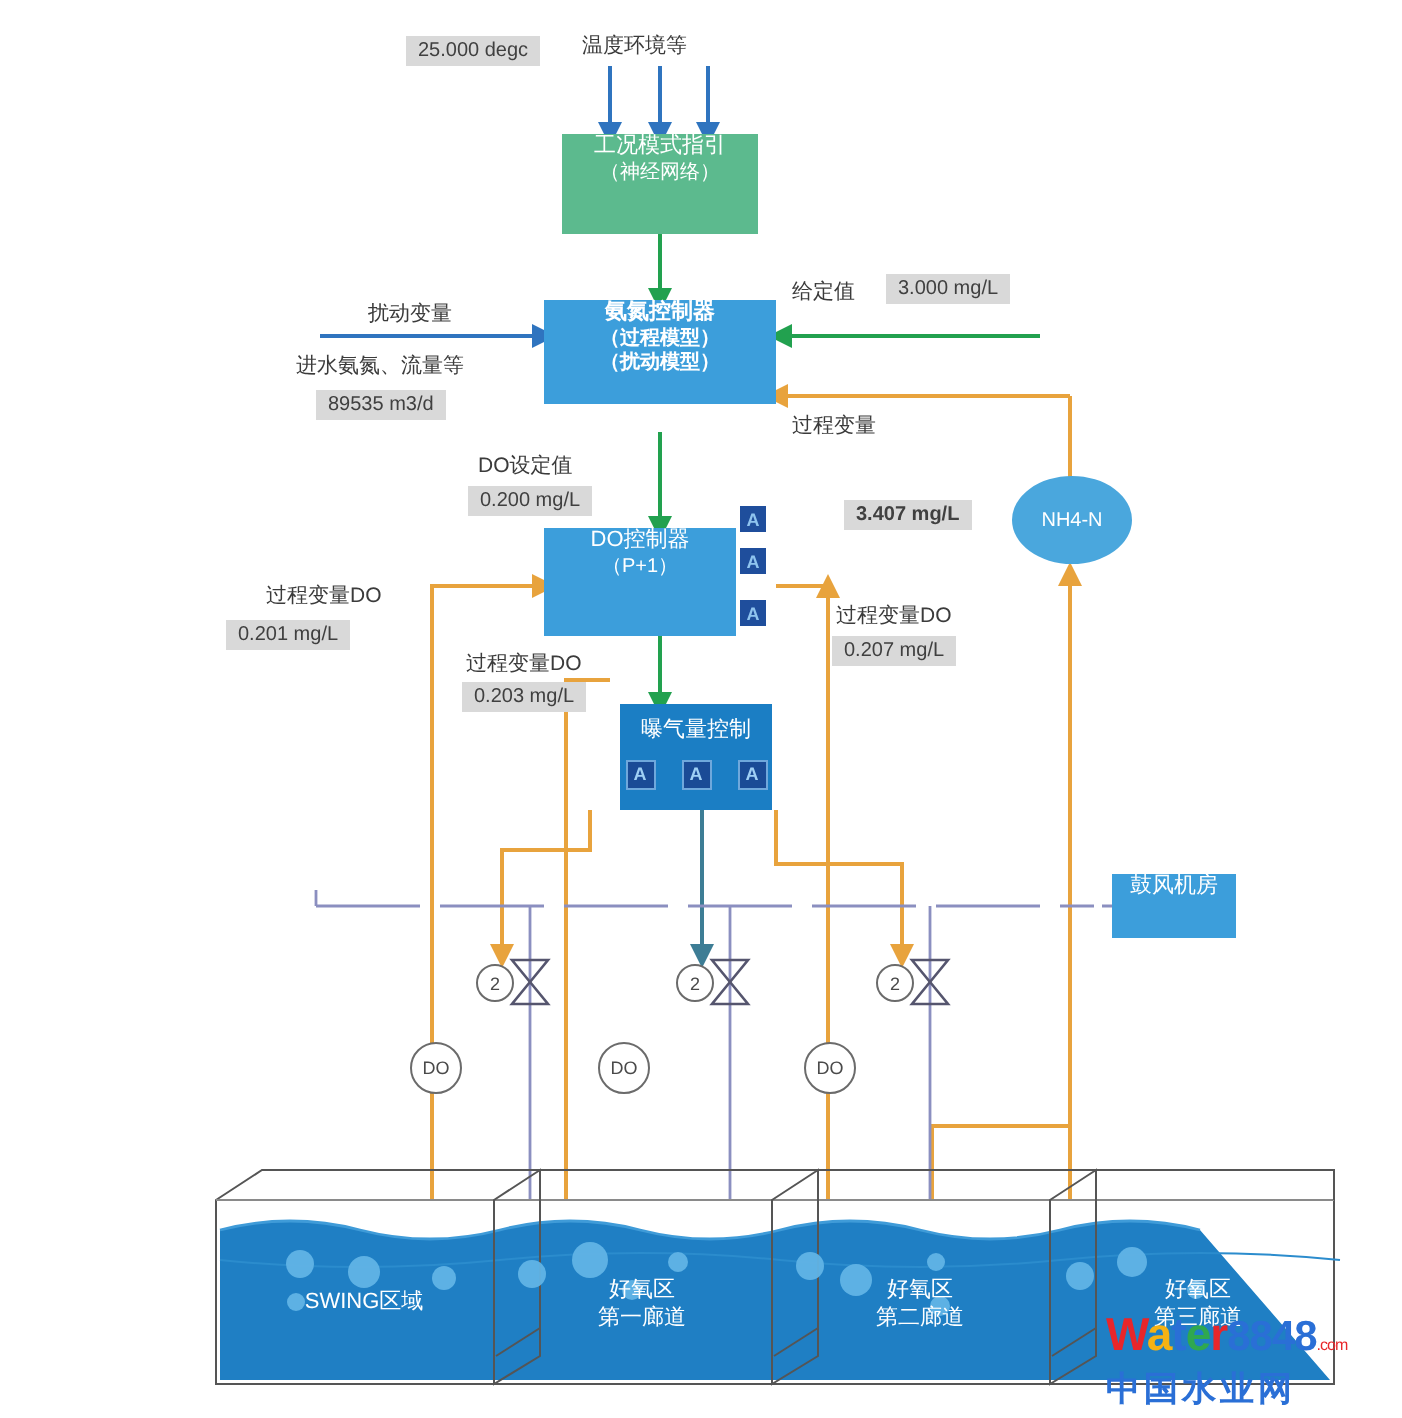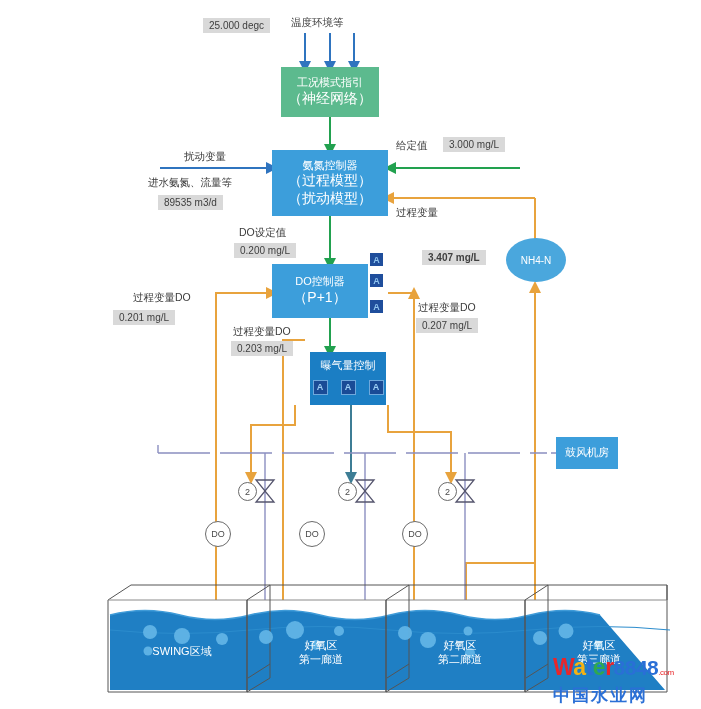--- a/index.html
+++ b/index.html
@@ -2,21 +2,21 @@
 <html><head>
 <meta charset="utf-8">
 <style>
   html,body{margin:0;padding:0;background:#ffffff;}
   body{width:701px;height:709px;position:relative;overflow:hidden;
        font-family:"Liberation Sans","DejaVu Sans",sans-serif;color:#3b3b3b;}
   #stage{position:absolute;left:0;top:0;width:701px;height:709px;}
   svg#wires{position:absolute;left:0;top:0;width:701px;height:709px;}
 
   .node{position:absolute;box-sizing:border-box;display:flex;flex-direction:column;
-        align-items:center;justify-content:center;text-align:center;line-height:1.25;}
+        align-items:center;justify-content:flex-start;text-align:center;line-height:1.25;}
 
   .box-green{background:#5cba8e;color:#ffffff;font-size:11px;}
   .box-blue{background:#3c9edb;color:#ffffff;font-size:11px;}
   .box-blue-dk{background:#1b7ec4;color:#ffffff;font-size:11px;}
   .box-blower{background:#3c9edb;color:#ffffff;font-size:11px;}
 
   .ellipse{position:absolute;background:#4aa7dd;border-radius:50%;color:#ffffff;
            display:flex;align-items:center;justify-content:center;font-size:10px;}
 
   .lbl{position:absolute;font-size:10.5px;color:#3b3b3b;white-space:nowrap;}
@@ -24,21 +24,21 @@
        padding:2px 6px;white-space:nowrap;}
 
   .abadge{position:absolute;width:13px;height:13px;background:#1f4e9c;
           color:#8fc4ef;font-size:9px;display:flex;align-items:center;
           justify-content:center;font-weight:bold;}
   .abadge.inbox{background:#1a4b96;color:#9fd0f5;border:1px solid #6fa8dc;}
 
   .circ{position:absolute;border:1px solid #6b6b6b;border-radius:50%;background:#ffffff;
         display:flex;align-items:center;justify-content:center;font-size:9px;color:#4a4a4a;}
 
-  .sub{font-size:14px;}
+  .sub{font-size:10px;}
 
   
   #wm{position:absolute;left:553px;top:655px;width:140px;height:50px;}
   #wm .l1{font-size:23px;font-weight:bold;font-family:"Liberation Sans",sans-serif;
           letter-spacing:-0.5px;line-height:24px;}
   #wm .l1 i{font-style:normal;}
   #wm .c-red{color:#e8262a;} #wm .c-yel{color:#f5b213;}
   #wm .c-blu{color:#2a6fd6;} #wm .c-grn{color:#2fa84f;}
   #wm .num{font-style:italic;font-weight:bold;color:#2a6fd6;font-size:21px;}
   #wm .dom{font-size:8px;color:#e8262a;font-weight:normal;}
@@ -170,21 +170,21 @@
         <path d="M526,678 L548,664"></path>
       </g>
     </g>
     </svg>
 
   <div class="node box-green" style="left:281px;top:67px;width:98px;height:50px;">
     <div>工况模式指引</div>
     <div class="sub">（神经网络）</div>
   </div>
 
-  <div class="node box-blue" style="left:272px;top:150px;width:116px;height:66px;">
+  <div class="node box-blue" style="left:272px;top:150px;width:116px;height:52px;font-weight:bold;">
     <div>氨氮控制器</div>
     <div class="sub">（过程模型）</div>
     <div class="sub">（扰动模型）</div>
   </div>
 
   <div class="node box-blue" style="left:272px;top:264px;width:96px;height:54px;">
     <div>DO控制器</div>
     <div class="sub">（P+1）</div>
   </div>
 

